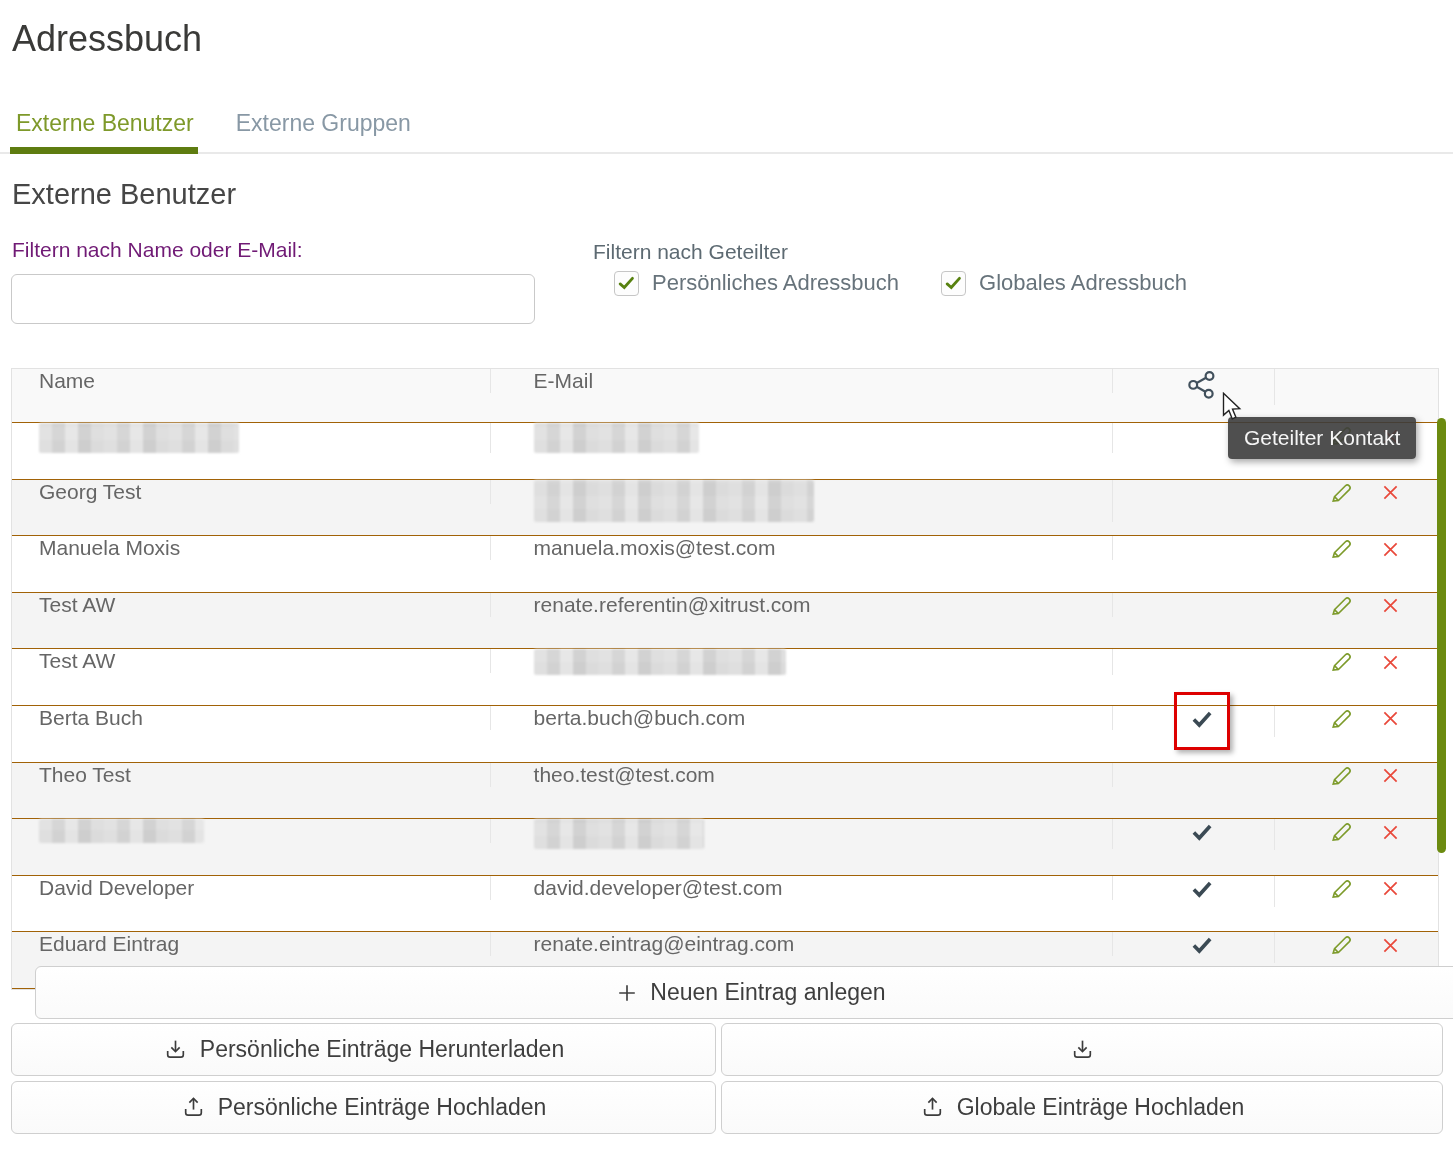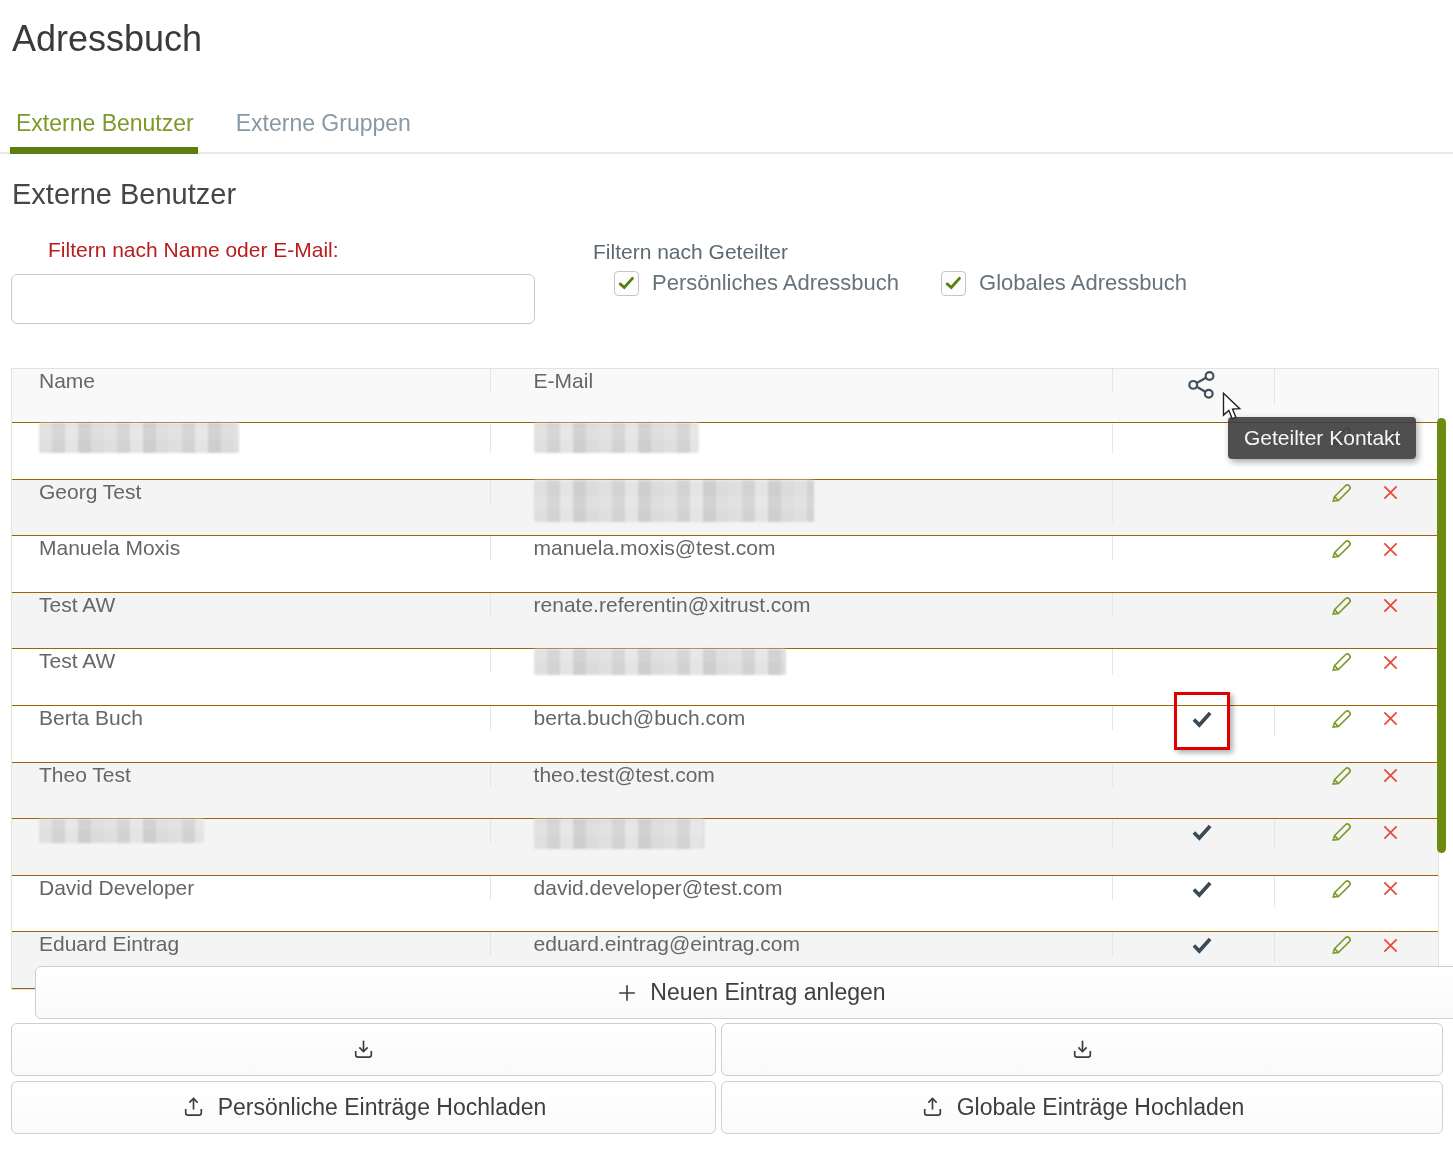--- a/index.html
+++ b/index.html
@@ -9,21 +9,21 @@
   .page-title{position:absolute;left:12px;top:18px;font-size:36px;font-weight:400;color:#3a3a38;}
 
   .tabline{position:absolute;left:0;top:152px;width:1453px;height:2px;background:#e9e9e9;}
   .tab-underline{position:absolute;left:10px;top:147px;width:188px;height:7px;background:#5e7c10;}
   .tab-bar{position:absolute;left:16px;top:110px;display:flex;gap:42px;}
   .tab{font-size:23px;color:#8898a5;cursor:pointer;}
   .tab.active{color:#7e992a;}
 
   .section-heading{position:absolute;left:12px;top:178px;font-size:29px;font-weight:400;color:#464646;}
 
-  .filter-label{position:absolute;left:12px;top:238px;font-size:21px;color:#b91c1c;margin-left:36px;}
+  .filter-label{position:absolute;left:12px;top:238px;font-size:21px;color:#701a75;}
   .name-input{position:absolute;left:11px;top:274px;width:524px;height:50px;box-sizing:border-box;
               border:1px solid #c9c9c9;border-radius:6px;font-size:20px;padding:0 12px;color:#555;outline:none;background:#fff;}
   .ab-filter-label{position:absolute;left:593px;top:240px;font-size:21px;color:#5d6a72;}
   .cb-row{position:absolute;left:614px;top:270px;display:flex;gap:42px;align-items:center;}
   .cb{display:flex;align-items:center;gap:13px;cursor:pointer;}
   .cbbox{width:25px;height:25px;box-sizing:border-box;border:1px solid #c6c6c6;border-radius:4px;
          background:#fdfdfd;display:flex;align-items:center;justify-content:center;}
   .cblabel{font-size:22px;color:#67737b;}
 
   .table{position:absolute;left:11px;top:368px;width:1426px;border:1px solid #e2e2e2;box-sizing:content-box;background:#fff;}
@@ -301,21 +301,21 @@
             </button>
             <button class="icon-btn">
               <svg width="21" height="21" viewBox="0 0 24 24" stroke="#e9493b" stroke-width="2" fill="none">
                 <path d="M5 5 L19 19 M19 5 L5 19"></path>
               </svg>
             </button>
           </div>
         </div>
         <div class="trow alt">
           <div class="cell c-name">Eduard Eintrag</div>
-          <div class="cell c-email">eduard.eintrag@eintrag.com</div>
+          <div class="cell c-email">renate.eintrag@eintrag.com</div>
           <div class="cell c-share">
             <span><svg width="26" height="26" viewBox="0 0 24 24" fill="none" stroke="#3b4a54" stroke-width="3.4">
                 <path d="M4.5 12.5 L9.5 17.5 L19.5 6.5"></path>
               </svg></span>
           </div>
           <div class="cell c-actions">
             <button class="icon-btn">
               <svg width="26" height="26" viewBox="0 0 24 24" fill="none" stroke="#7d9b2b" stroke-width="1.5">
                 <path d="M4.8 19.4 L6 15.4 L16.1 5.3 a2.55 2.55 0 0 1 3.6 3.6 L9.6 19 L4.8 19.4 Z"></path>
                 <path d="M6 15.4 L9.6 19"></path>
@@ -351,20 +351,21 @@
   </div>
 
   <div class="btn btn-pdl">
     <span class="bicon">
       <svg width="25" height="25" viewBox="0 0 24 24" fill="none" stroke="#3c3c3c" stroke-width="1.6">
         <path d="M12 3.5 V13.5"></path>
           <path d="M8 10 L12 14 L16 10"></path>
         <path d="M4.5 13.5 V17 a2.3 2.3 0 0 0 2.3 2.3 H17.2 A2.3 2.3 0 0 0 19.5 17 V13.5"></path>
       </svg>
     </span>
+    <span>Persönliche Einträge Herunterladen</span>
   </div>
 
   <div class="btn btn-gdl">
     <span class="bicon">
       <svg width="25" height="25" viewBox="0 0 24 24" fill="none" stroke="#3c3c3c" stroke-width="1.6">
         <path d="M12 3.5 V13.5"></path>
           <path d="M8 10 L12 14 L16 10"></path>
         <path d="M4.5 13.5 V17 a2.3 2.3 0 0 0 2.3 2.3 H17.2 A2.3 2.3 0 0 0 19.5 17 V13.5"></path>
       </svg>
     </span>

